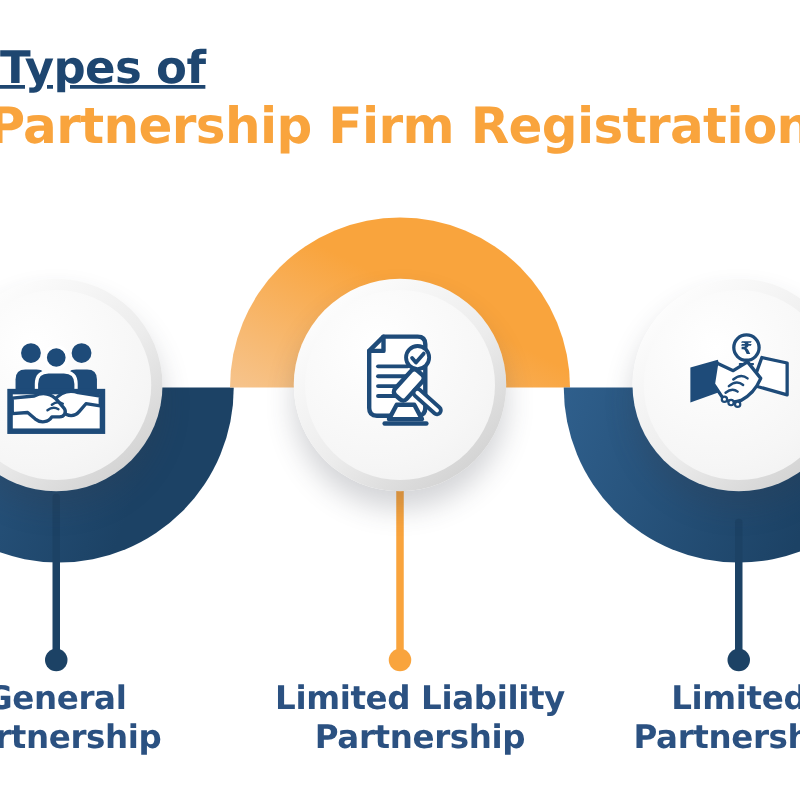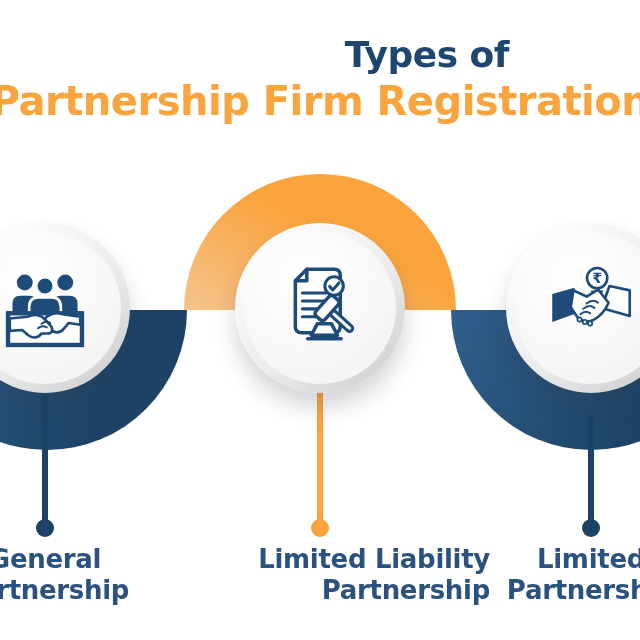--- a/index.html
+++ b/index.html
@@ -2,22 +2,22 @@
 <html style="--navy-deep: #1C4265; --navy-light: #2F5F8C; --navy-title: #1E4670; --navy-label: #2B5181; --icon-navy: #1E4B79; --orange: #F9A43D; --orange-light: #F6C48D; --circle-edge: #C9C9C9;"><head>
 <meta charset="utf-8">
 <style>
   html,body{margin:0;padding:0;background:#fff;}
   #canvas{
     position:relative;width:640px;height:640px;overflow:hidden;background:#fff;
     font-family:"DejaVu Sans","Liberation Sans",sans-serif;
   }
   
   .title-line1{
-    position:absolute;top:34px;left:0;width:509px;text-align:right;
-    font-size:36px;font-weight:bold;color:var(--navy-title);letter-spacing:-0.5px;
+    position:absolute;top:34px;left:0;width:509px;text-align:left;
+    font-size:36px;font-weight:bold;color:var(--navy-title);letter-spacing:-0.5px;text-decoration:underline;
   }
   .title-line2{
     position:absolute;top:78px;left:50%;transform:translateX(-50%);
     white-space:nowrap;font-size:40px;font-weight:bold;color:var(--orange);
     letter-spacing:-0.5px;
   }
   
   .semi{position:absolute;}
   .semi-down{
     width:280px;height:140px;border-radius:0 0 140px 140px;
@@ -59,21 +59,21 @@
     display:flex;align-items:center;justify-content:center;
   }
   .circle-face svg{width:88px;height:88px;}
   
   .label{
     position:absolute;top:544px;width:340px;text-align:center;
     font-size:26px;line-height:31px;font-weight:bold;color:var(--navy-label);
     letter-spacing:-0.3px;
   }
   .label.l-left{left:-125px;}
-  .label.l-center{left:150px;text-align:right;}
+  .label.l-center{left:166px;}
   .label.l-right{left:421px;}
 </style>
 </head>
 <body>
 
 <div id="canvas">
 
   <div class="title-line1">Types of</div>
   <div class="title-line2">Partnership Firm Registration</div>
 

